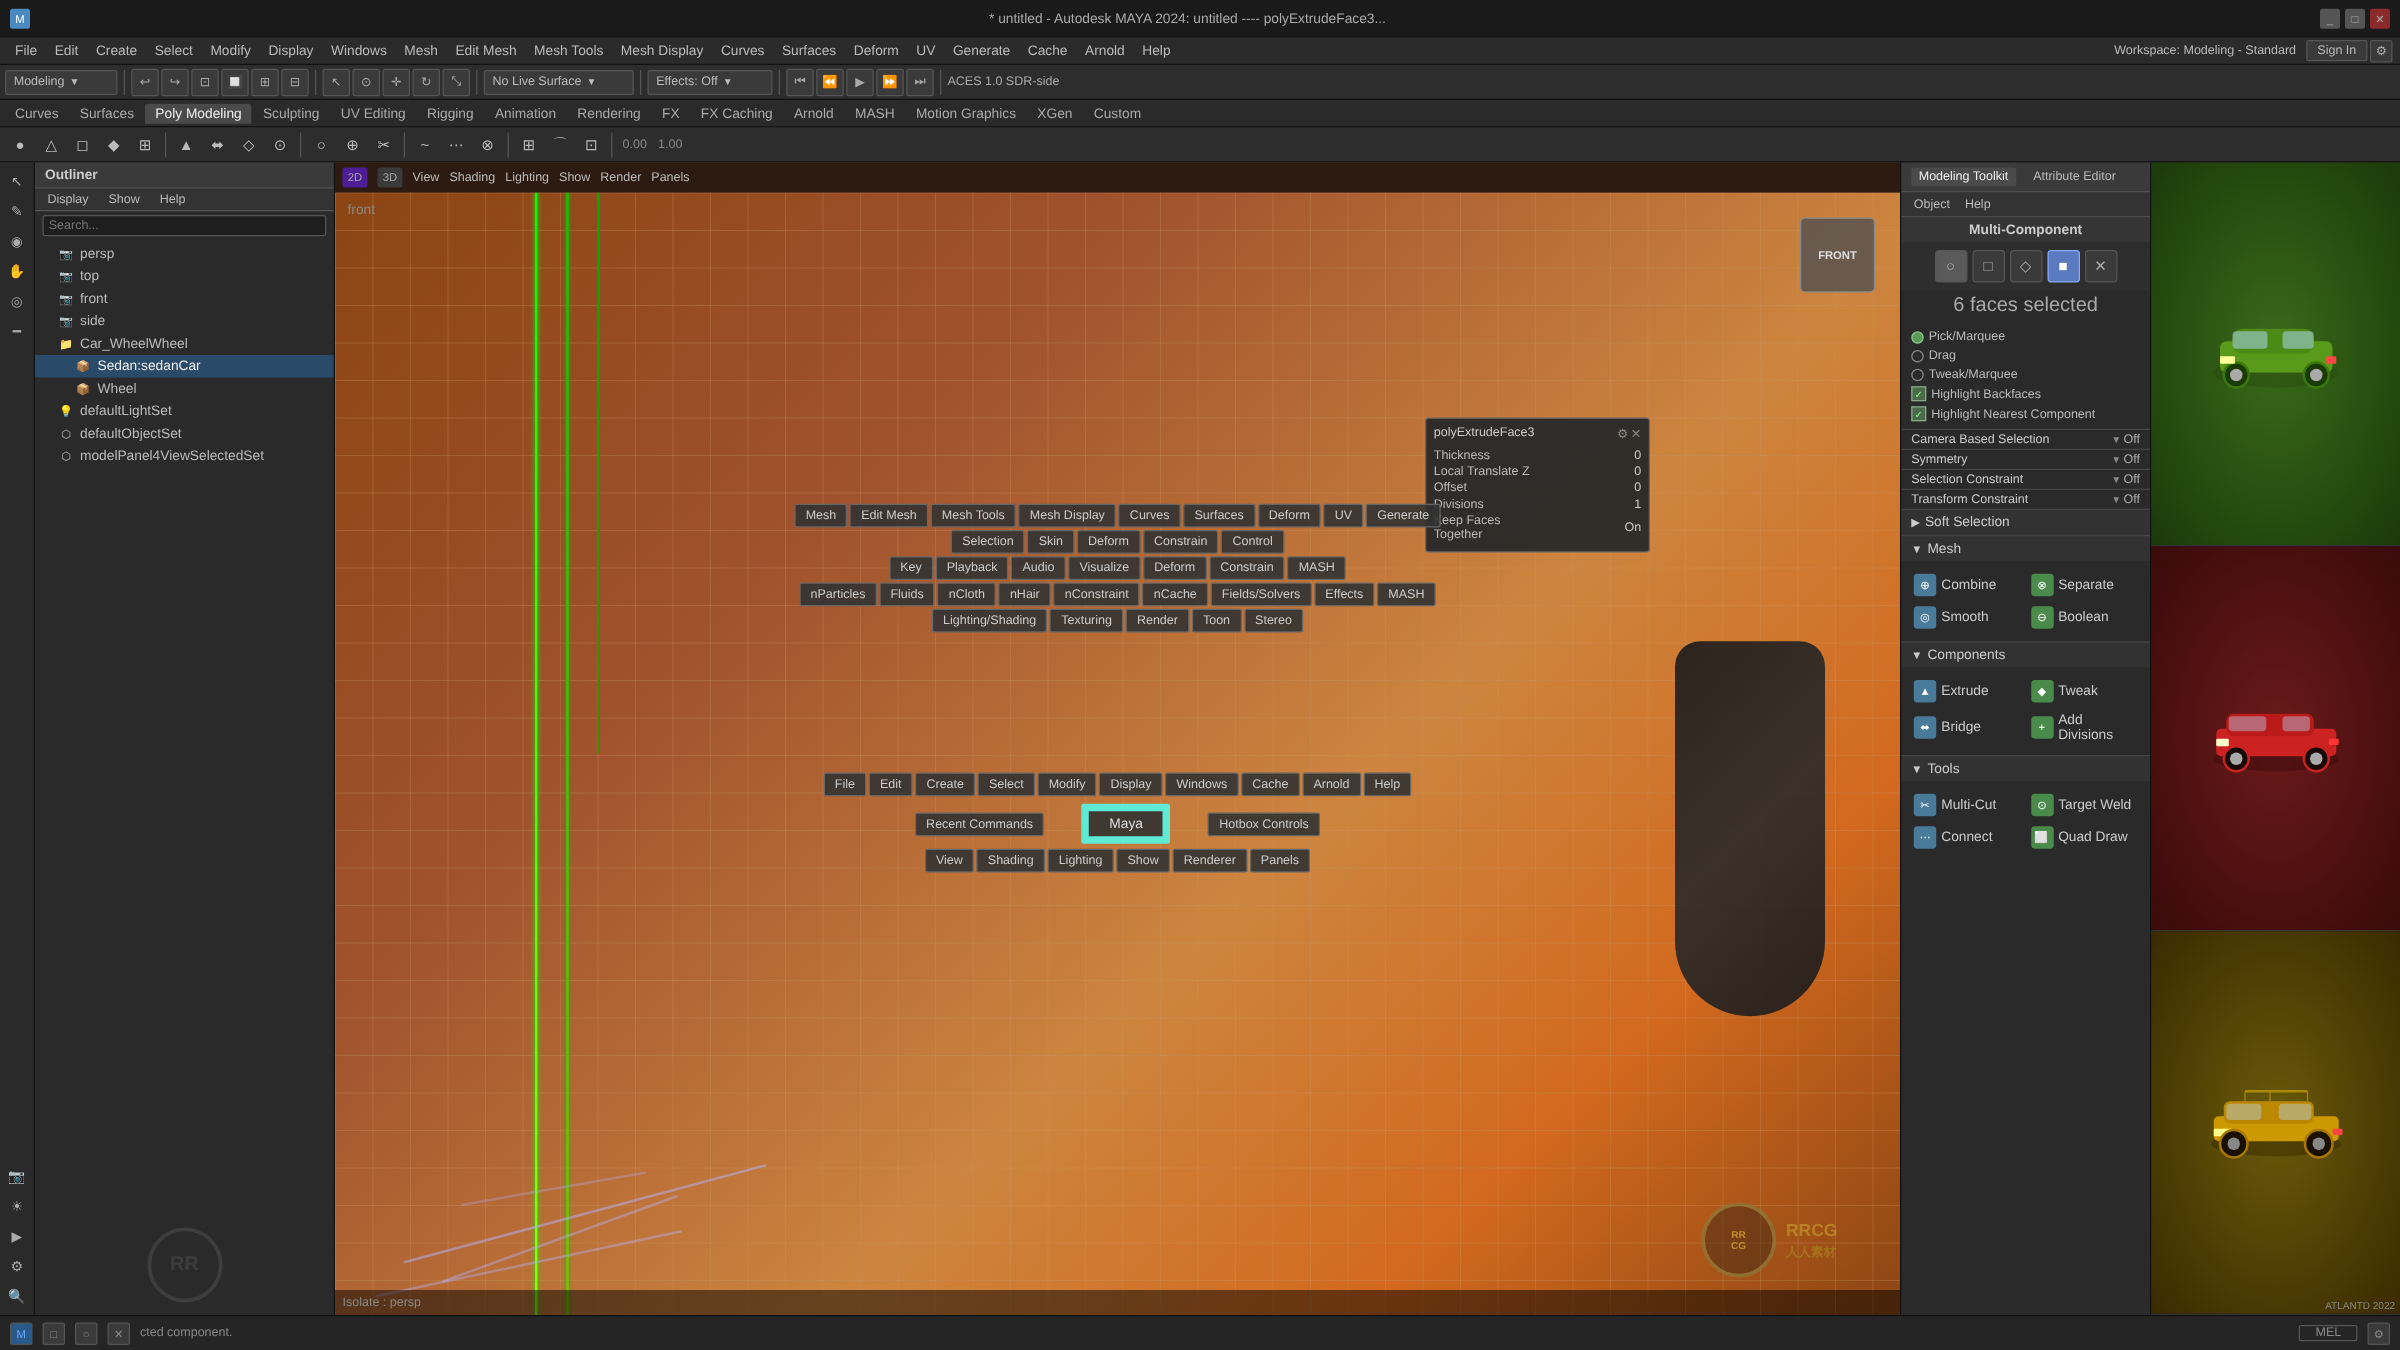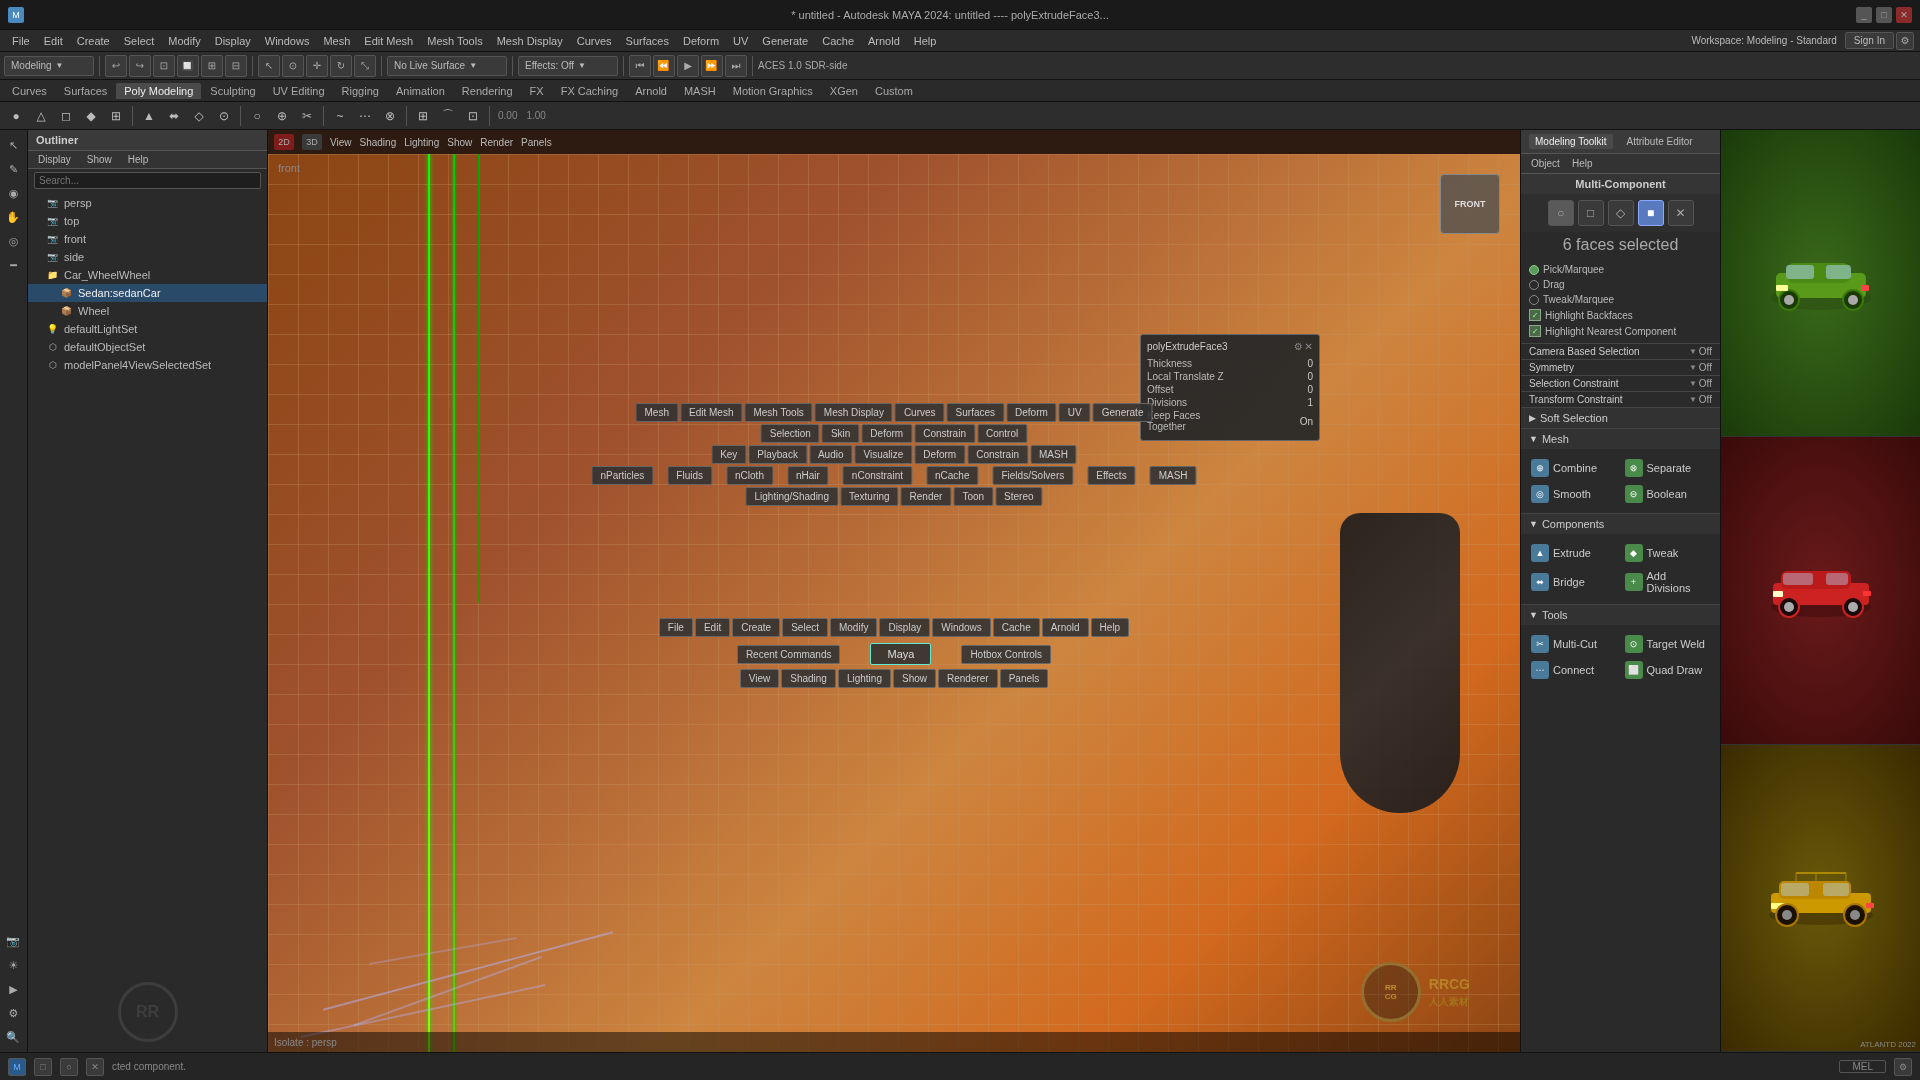--- a/index.html
+++ b/index.html
@@ -377,21 +377,21 @@
     <div style="display:flex;align-items:center;justify-content:center;height:80px;opacity:0.2;">
       <div style="width:60px;height:60px;border-radius:50%;border:3px solid #888;display:flex;align-items:center;justify-content:center;">
         <span style="color:#888;font-size:16px;font-weight:bold;">RR</span>
       </div>
     </div>
   </div>
 
   <div id="viewport" style="flex:1;position:relative;overflow:hidden;background:#5a3520;">
 
     <div id="viewport-header">
-      <span style="width:20px;height:16px;background:#7f1d1d;display:inline-block;border-radius:2px;font-size:9px;color:#aaa;text-align:center;line-height:16px;">2D</span>
+      <span style="width:20px;height:16px;background:#4c1d95;display:inline-block;border-radius:2px;font-size:9px;color:#aaa;text-align:center;line-height:16px;">2D</span>
       <span style="width:20px;height:16px;background:#3a3a3a;display:inline-block;border-radius:2px;font-size:9px;color:#aaa;text-align:center;line-height:16px;">3D</span>
       <span style="cursor:pointer;color:#bbb;font-size:10px;">View</span>
       <span style="cursor:pointer;color:#bbb;font-size:10px;">Shading</span>
       <span style="cursor:pointer;color:#bbb;font-size:10px;">Lighting</span>
       <span style="cursor:pointer;color:#bbb;font-size:10px;">Show</span>
       <span style="cursor:pointer;color:#bbb;font-size:10px;">Render</span>
       <span style="cursor:pointer;color:#bbb;font-size:10px;">Panels</span>
     </div>
 
     <div id="viewport-content">
@@ -455,21 +455,21 @@
             </div>
             <div style="display:flex;gap:2px;">
               <div class="hotbox-btn">Key</div>
               <div class="hotbox-btn">Playback</div>
               <div class="hotbox-btn">Audio</div>
               <div class="hotbox-btn">Visualize</div>
               <div class="hotbox-btn">Deform</div>
               <div class="hotbox-btn">Constrain</div>
               <div class="hotbox-btn">MASH</div>
             </div>
-            <div style="display:flex;gap:14px;">
+            <div style="display:flex;gap:2px;">
               <div class="hotbox-btn">nParticles</div>
               <div class="hotbox-btn">Fluids</div>
               <div class="hotbox-btn">nCloth</div>
               <div class="hotbox-btn">nHair</div>
               <div class="hotbox-btn">nConstraint</div>
               <div class="hotbox-btn">nCache</div>
               <div class="hotbox-btn">Fields/Solvers</div>
               <div class="hotbox-btn">Effects</div>
               <div class="hotbox-btn">MASH</div>
             </div>
@@ -490,21 +490,21 @@
               <div class="hotbox-btn">Select</div>
               <div class="hotbox-btn">Modify</div>
               <div class="hotbox-btn">Display</div>
               <div class="hotbox-btn">Windows</div>
               <div class="hotbox-btn">Cache</div>
               <div class="hotbox-btn">Arnold</div>
               <div class="hotbox-btn">Help</div>
             </div>
             <div style="display:flex;gap:30px;align-items:center;margin-top:4px;">
               <div class="hotbox-btn">Recent Commands</div>
-              <div style="padding:4px 16px;background:rgba(50,50,50,0.9);border:1px solid #5eead4;border-radius:2px;color:#ddd;font-size:11px;">Maya</div>
+              <div style="padding:4px 16px;background:rgba(50,50,50,0.9);border:6px solid #5eead4;border-radius:2px;color:#ddd;font-size:11px;">Maya</div>
               <div class="hotbox-btn">Hotbox Controls</div>
             </div>
             <div style="display:flex;gap:2px;justify-content:center;margin-top:2px;">
               <div class="hotbox-btn">View</div>
               <div class="hotbox-btn">Shading</div>
               <div class="hotbox-btn">Lighting</div>
               <div class="hotbox-btn">Show</div>
               <div class="hotbox-btn">Renderer</div>
               <div class="hotbox-btn">Panels</div>
             </div>

